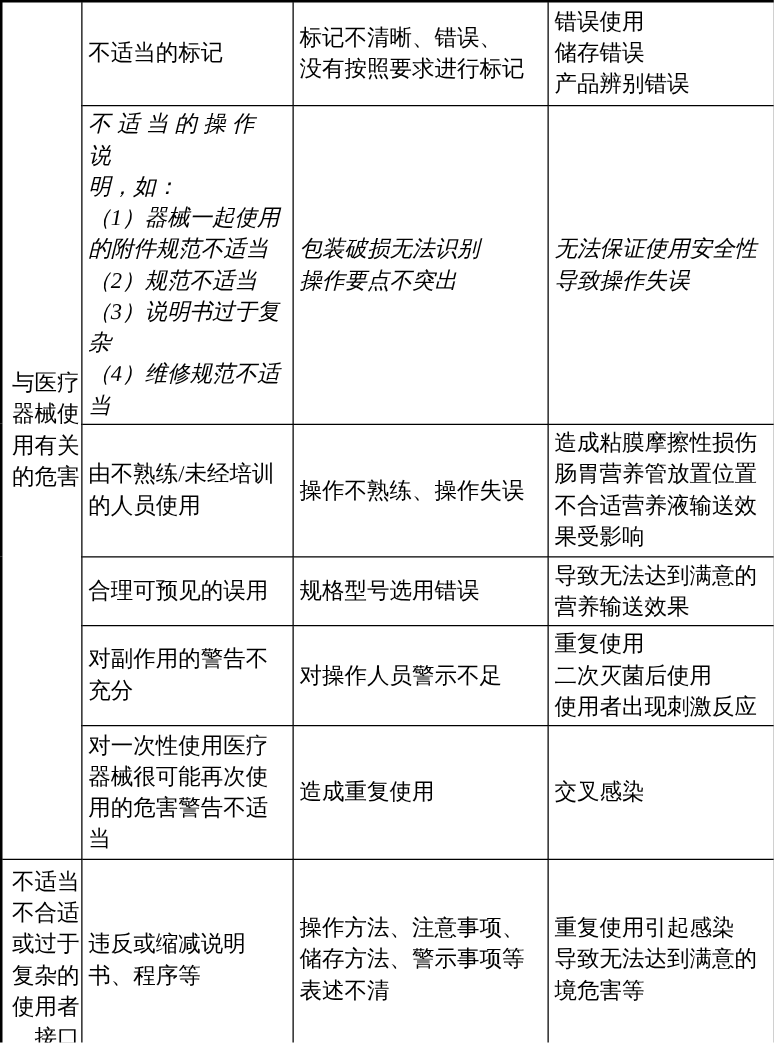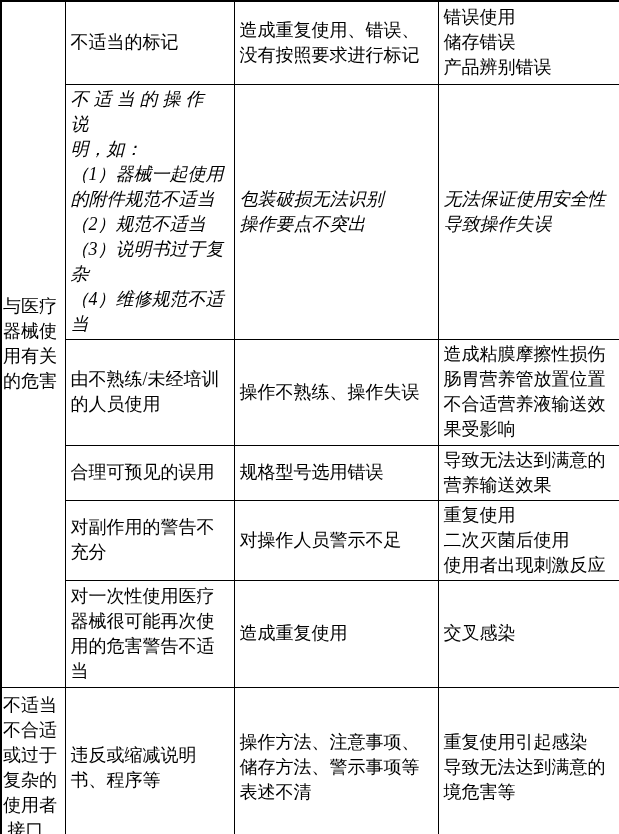--- a/index.html
+++ b/index.html
@@ -24,21 +24,21 @@
   td {
     border: 1px solid #000000;
     vertical-align: middle;
     padding: 2px 5px;
     font-size: 18px;
     line-height: 25px;
     overflow: hidden;
     box-sizing: border-box;
   }
   td.cat {
-    text-align: left;
+    text-align: right;
     padding: 2px 1px;
   }
   .line { white-space: pre-wrap; }
   
   tr.r2 td.hazard .line:first-child { letter-spacing: 5px; }
   tr.r1 { height: 83px; }
   tr.r2 { height: 244px; font-style: italic; }
   tr.r3 { height: 106px; }
   tr.r4 { height: 53px; }
   tr.r5 { height: 77px; padding-left: 42px; }
@@ -61,21 +61,21 @@
         <td class="cat" rowspan="6">
             <div class="line">与医疗</div>
             <div class="line">器械使</div>
             <div class="line">用有关</div>
             <div class="line">的危害</div>
           </td>
         <td class="hazard">
             <div class="line">不适当的标记</div>
           </td>
         <td class="sequence">
-            <div class="line">造成重复使用、错误、</div>
+            <div class="line">标记不清晰、错误、</div>
             <div class="line">没有按照要求进行标记</div>
           </td>
         <td class="harm">
             <div class="line">错误使用</div>
             <div class="line">储存错误</div>
             <div class="line">产品辨别错误</div>
           </td>
       </tr>
       <tr class="r2">
         <td class="hazard">

